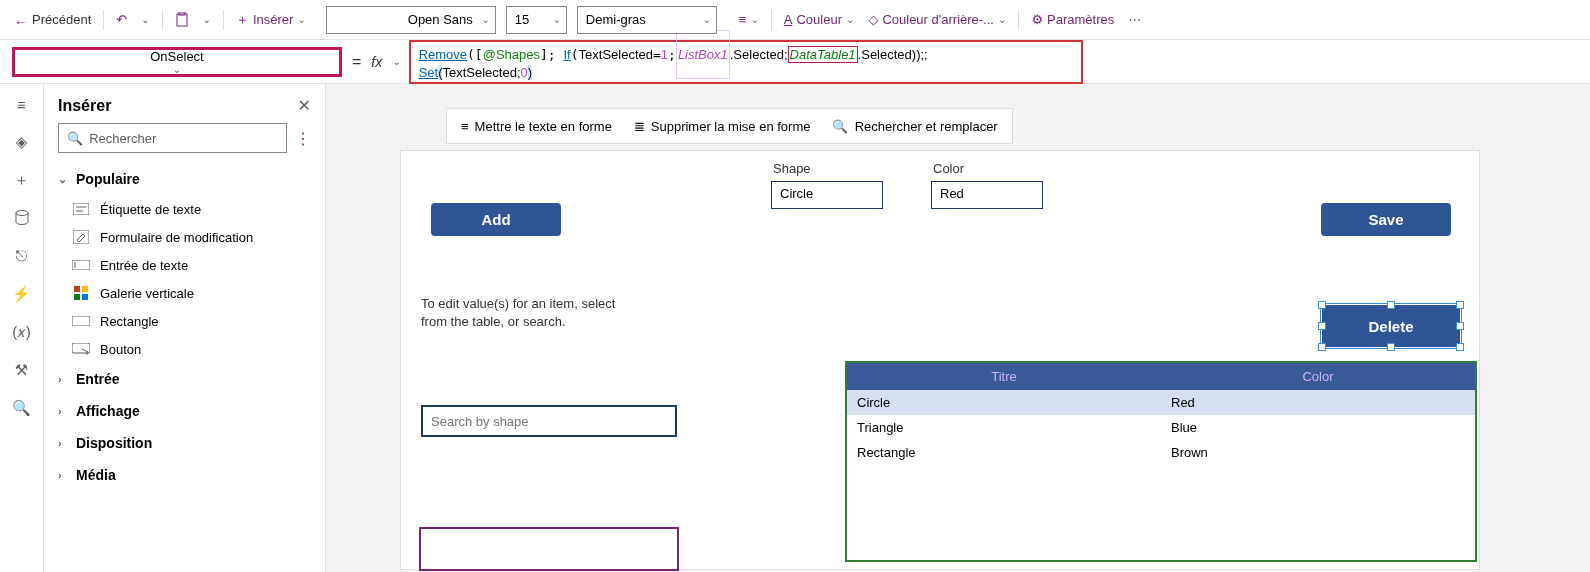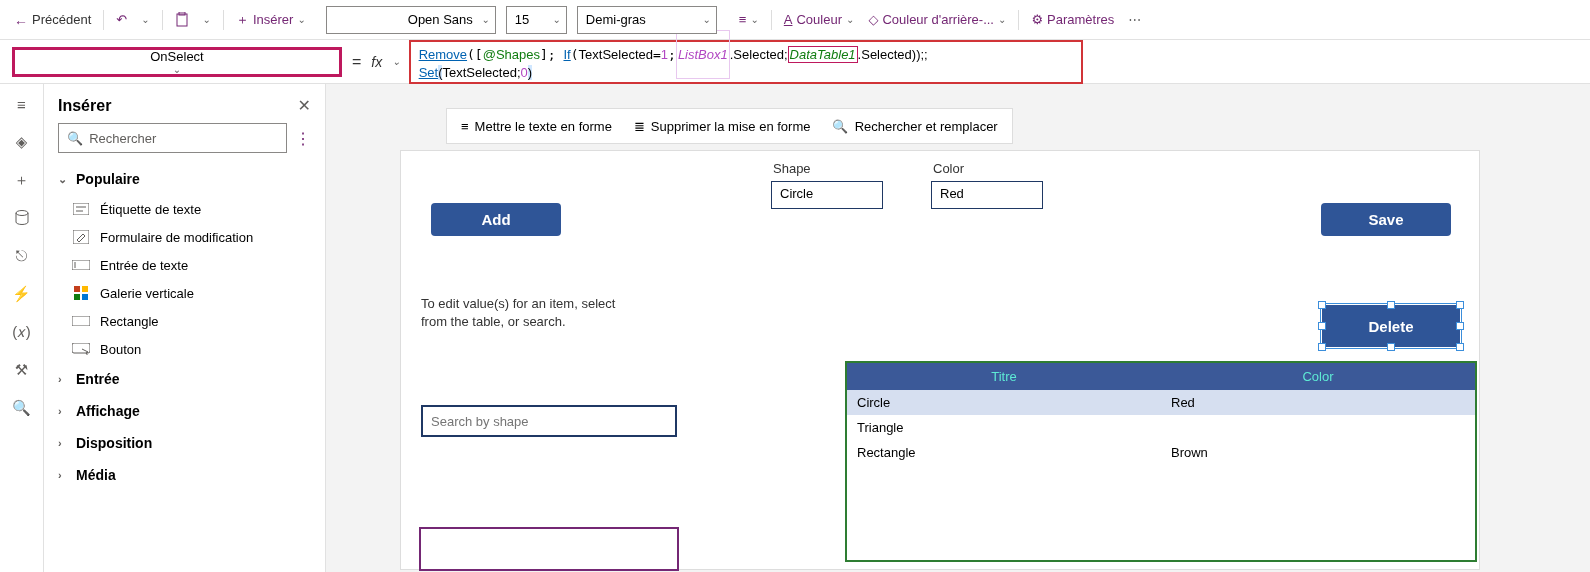--- a/index.html
+++ b/index.html
@@ -78,21 +78,21 @@
 .field-box { position: absolute; border: 1px solid #1f3864; padding: 4px 8px; font-size: 13px; width: 112px; height: 28px; }
 .shape-box { top: 30px; left: 370px; }
 .color-box { top: 30px; left: 530px; }
 
 .helper-text { position: absolute; top: 144px; left: 20px; font-size: 13px; color: #333; line-height: 1.4; width: 220px; }
 .search-box { position: absolute; top: 254px; left: 20px; width: 256px; height: 32px; border: 2px solid #1f3864; padding: 4px 8px; font-size: 13px; color: #4d7c0f; }
 
 .listbox { position: absolute; top: 376px; left: 18px; width: 260px; height: 44px; border: 2px solid #742774; background: #fff; }
 
 .data-table { position: absolute; top: 210px; left: 444px; width: 632px; border: 2px solid #2e7d32; background: #fff; font-size: 13px; }
-.dt-header { display: flex; background: #3b5998; color: #5eead4; justify-content: flex-end; }
+.dt-header { display: flex; background: #3b5998; color: #c4b5fd; justify-content: flex-end; }
 .dt-header > div { flex: 1; padding: 6px 10px; text-align: center; font-weight: 400; }
 .dt-row { display: flex; }
 .dt-row > div { flex: 1; padding: 5px 10px; }
 .dt-row.sel { background: #d6dff0; }
 .dt-body { height: 170px; }
 
 svg { display: block; }
 </style>
 </head>
 <body>
@@ -332,20 +332,21 @@
           <div>Titre</div>
           <div>Color</div>
         </div>
         <div class="dt-body">
           <div class="dt-row sel">
             <div>Circle</div>
             <div>Red</div>
           </div>
           <div class="dt-row">
             <div>Triangle</div>
+            <div>Blue</div>
           </div>
           <div class="dt-row">
             <div>Rectangle</div>
             <div>Brown</div>
           </div>
         </div>
       </div>
     </div>
   </div>
 

